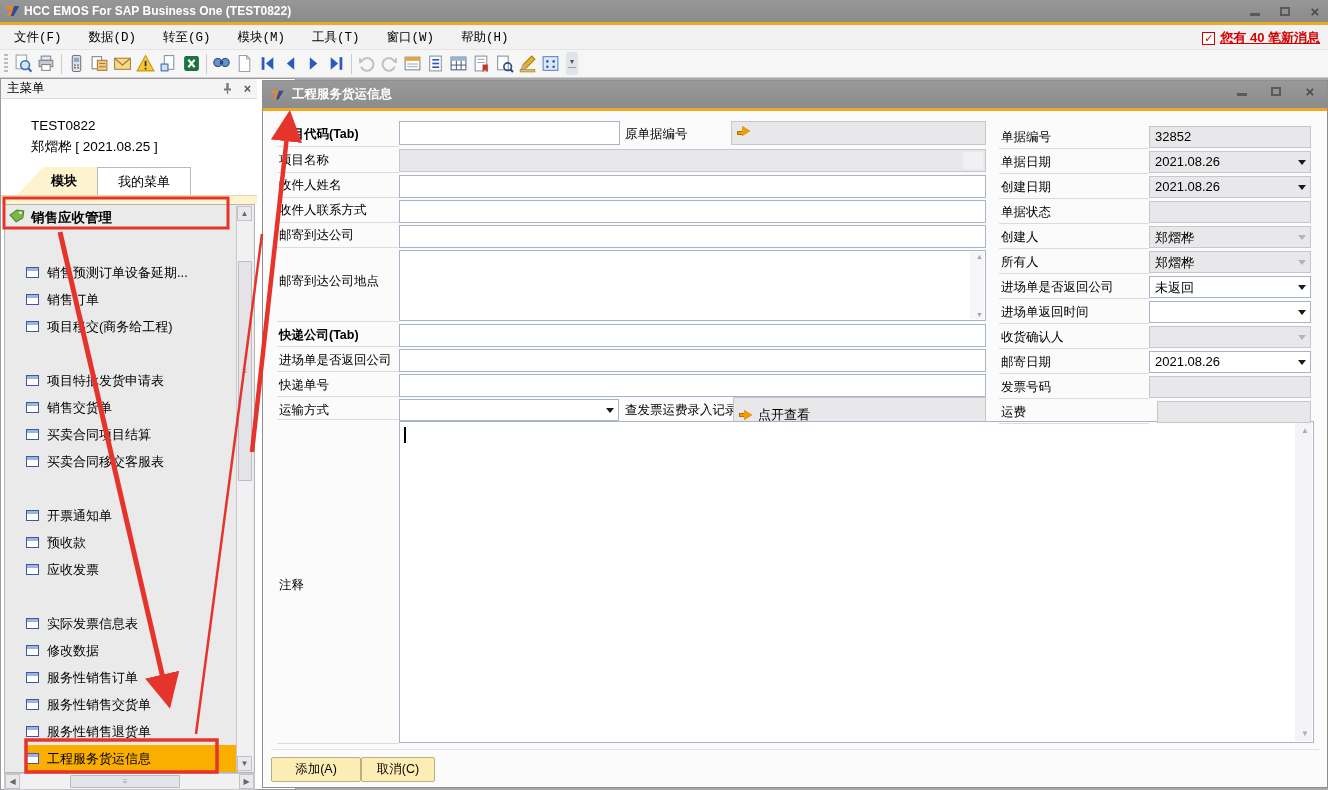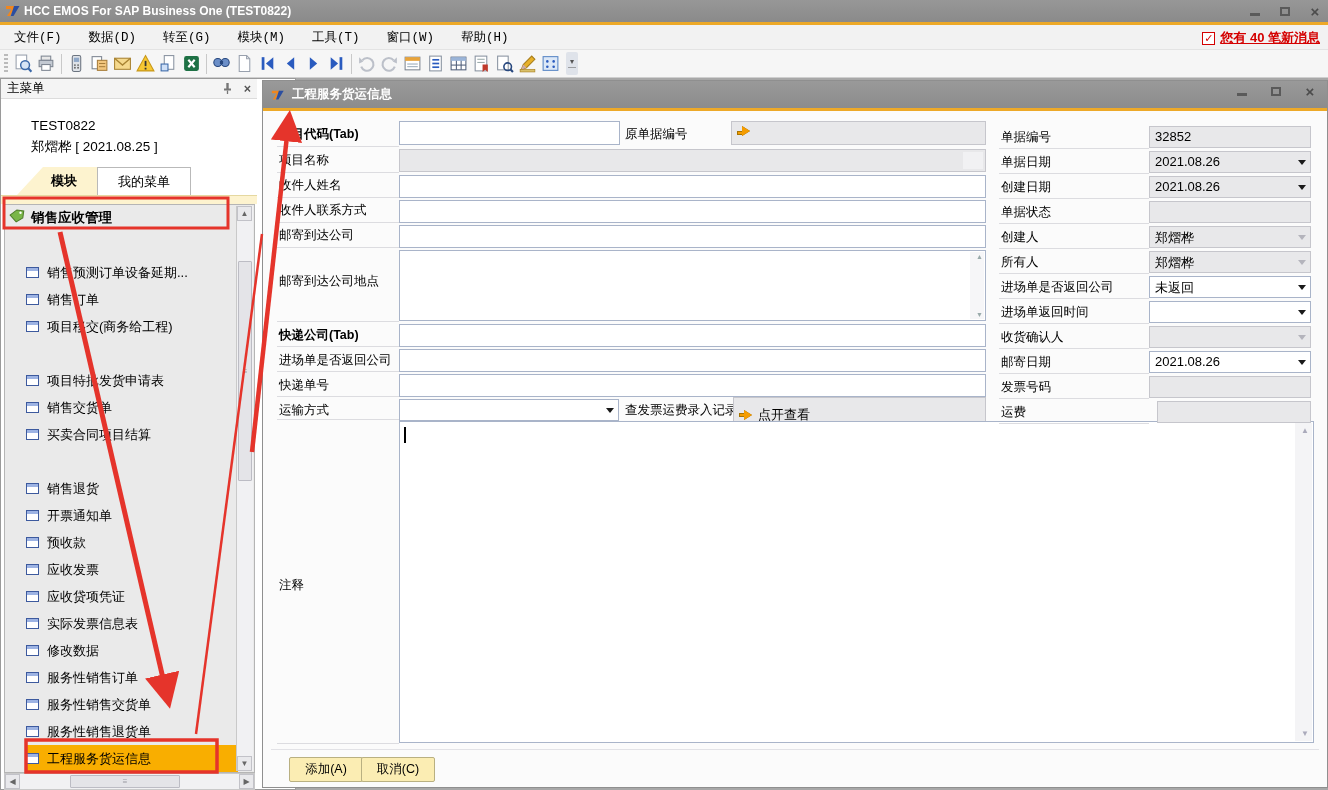--- a/index.html
+++ b/index.html
@@ -322,39 +322,35 @@
         <span>项目特批发货申请表</span>
       </div>
     <div class="sb-item" style="top:189px">
         <span class="winicn"></span>
         <span>销售交货单</span>
       </div>
     <div class="sb-item" style="top:216px">
         <span class="winicn"></span>
         <span>买卖合同项目结算</span>
       </div>
-    <div class="sb-item" style="top:270px">
-        <span class="winicn"></span>
-        <span>销售退货</span>
+    <div class="sb-item" style="top:243px">
+        <span class="winicn"></span>
+        <span>买卖合同移交客服表</span>
       </div>
     <div class="sb-item" style="top:297px">
         <span class="winicn"></span>
         <span>开票通知单</span>
       </div>
     <div class="sb-item" style="top:351px">
         <span class="winicn"></span>
         <span>应收发票</span>
       </div>
     <div class="sb-item" style="top:324px">
         <span class="winicn"></span>
         <span>预收款</span>
-      </div>
-    <div class="sb-item" style="top:378px">
-        <span class="winicn"></span>
-        <span>应收贷项凭证</span>
       </div>
     <div class="sb-item" style="top:405px">
         <span class="winicn"></span>
         <span>实际发票信息表</span>
       </div>
     <div class="sb-item" style="top:432px">
         <span class="winicn"></span>
         <span>修改数据</span>
       </div>
     <div class="sb-item" style="top:459px">
@@ -503,21 +499,21 @@
   <div class="fld gray combo" style="left:886px;top:145px;width:162px;height:22px"><span>郑熠桦</span><span class="carr dis"></span></div>
   <div class="fld gray combo" style="left:886px;top:170px;width:162px;height:22px"><span>郑熠桦</span><span class="carr dis"></span></div>
   <div class="fld combo" style="left:886px;top:195px;width:162px;height:22px"><span>未返回</span><span class="carr"></span></div>
   <div class="fld combo" style="left:886px;top:220px;width:162px;height:22px"><span></span><span class="carr"></span></div>
   <div class="fld gray combo" style="left:886px;top:245px;width:162px;height:22px"><span></span><span class="carr dis"></span></div>
   <div class="fld combo" style="left:886px;top:270px;width:162px;height:22px"><span>2021.08.26</span><span class="carr"></span></div>
   <div class="fld gray" style="left:886px;top:295px;width:162px;height:22px"></div>
   <div class="fld gray" style="left:894px;top:320px;width:154px;height:22px"></div>
 
   <div class="sep" style="left:8px;top:668px;width:1048px;background:#e2e2e6"></div>
-  <div class="btn" style="left:26px;top:676px;width:74px">添加(A)</div>
+  <div class="btn" style="left:8px;top:676px;width:90px">添加(A)</div>
   <div class="btn" style="left:98px;top:676px;width:74px">取消(C)</div>
 </div>
 
 <svg class="abs anno" viewBox="0 0 1328 790">
   <defs>
     <marker id="ah" markerWidth="7" markerHeight="7" refX="5.2" refY="3.5" orient="auto">
       <path d="M0,0 L7,3.5 L0,7 Z" fill="#e5342b"></path>
     </marker>
   </defs>
   <rect x="4" y="198" width="224" height="30" fill="none" stroke="#e5342b" stroke-width="3"></rect>

